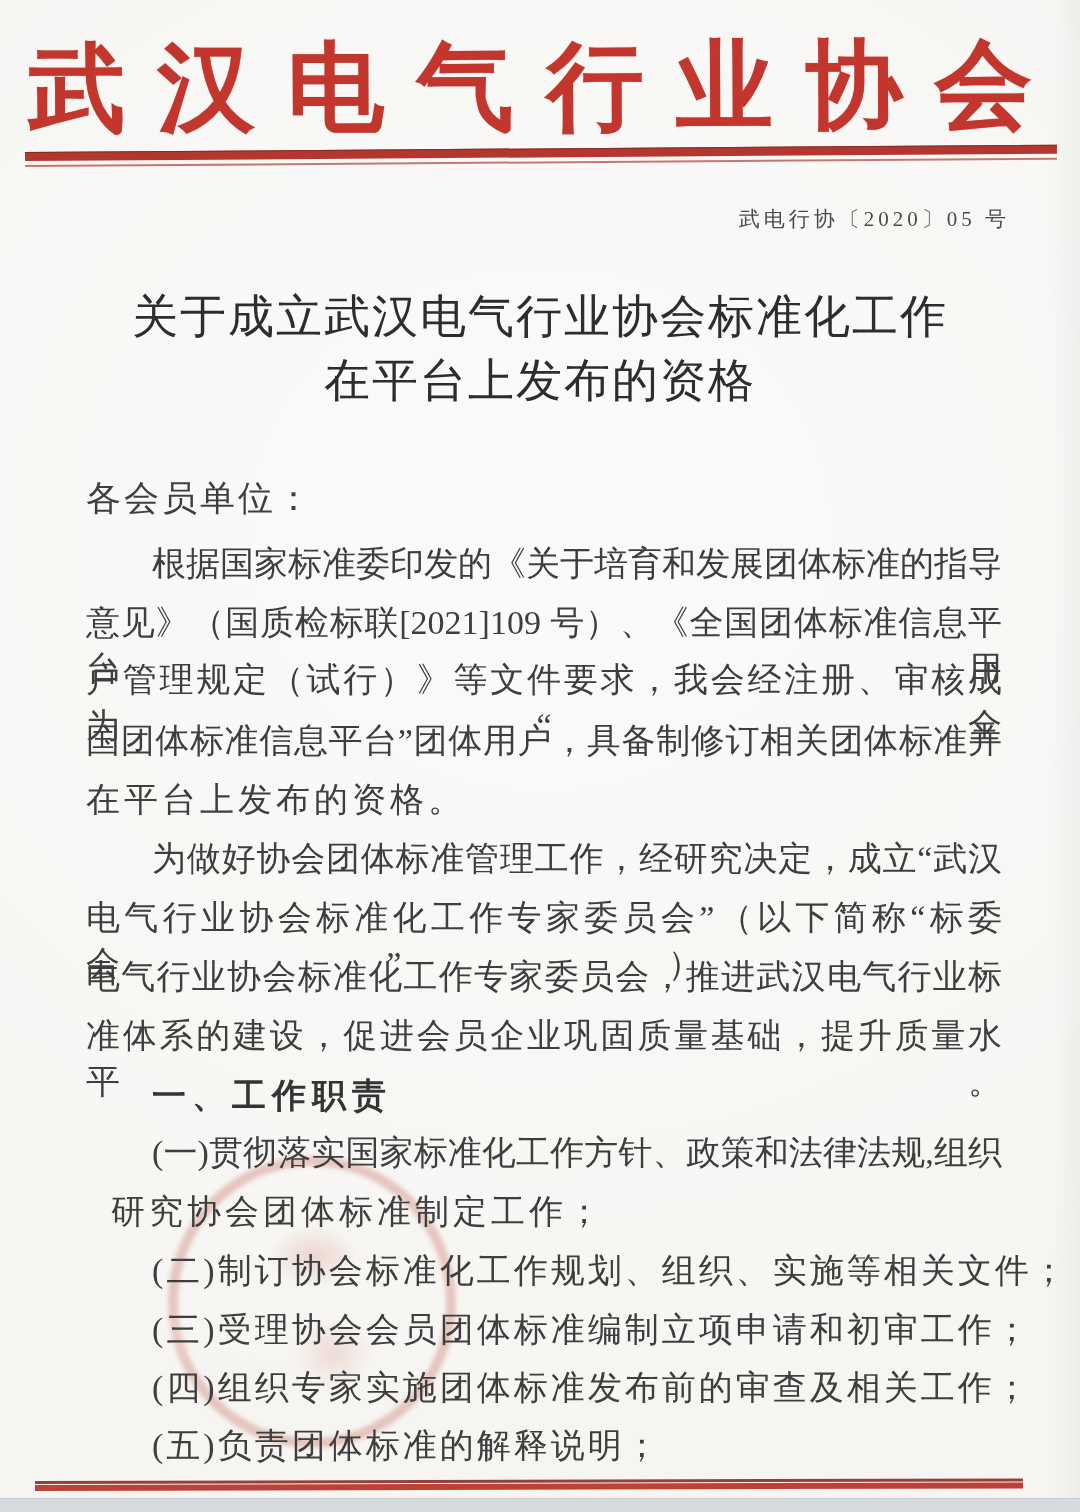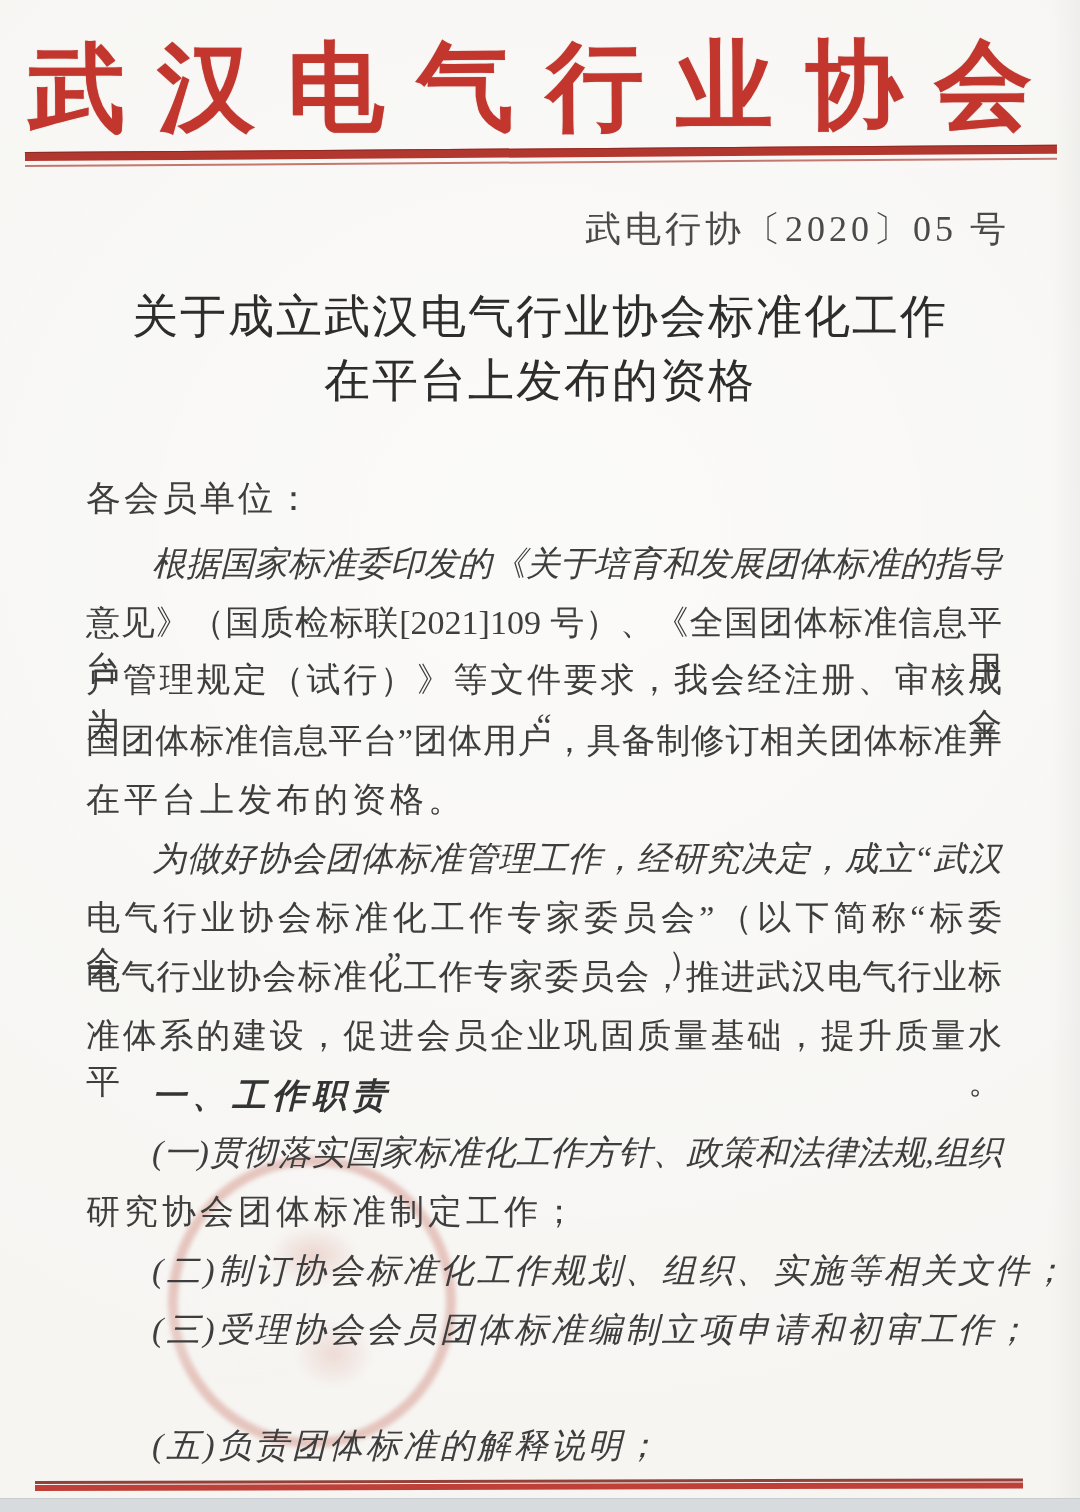--- a/index.html
+++ b/index.html
@@ -32,21 +32,21 @@
     transform:rotate(-0.4deg);transform-origin:left center;
   }
   .rule-top .thick{
     height:8px;background:#b2382f;border-top:1px solid #8c2b24;
   }
   .rule-top .thin{
     height:2px;margin-top:4px;background:#c4776f;
   }
   .doc-number{
     position:absolute;top:205px;right:70px;
-    font-size:36px;letter-spacing:4px;color:#4a4a4a;font-weight:500;
+    font-size:21px;letter-spacing:4px;color:#4a4a4a;font-weight:500;
     white-space:nowrap;
   }
   
   .doc-title{
     position:absolute;left:0;right:0;top:284px;
     text-align:center;
     font-family:"Liberation Sans","DejaVu Sans",sans-serif;
     font-weight:400;font-size:46px;line-height:64px;
     letter-spacing:2px;color:#2d2d2d;
   }
@@ -54,21 +54,21 @@
   .body-text{position:absolute;inset:0;}
   .line{
     position:absolute;left:86px;width:916px;
     font-size:34px;line-height:46px;color:#3e3e3e;
     letter-spacing:4px;white-space:nowrap;
   }
   .line.full{
     white-space:normal;letter-spacing:0;
     text-align:justify;text-align-last:justify;
   }
-  .line.indent{text-indent:66px;font-style:italic;}
+  .line.indent{text-indent:66px;}
   .line.heading{
     font-family:"Liberation Sans","DejaVu Sans",sans-serif;
     font-weight:700;letter-spacing:6px;color:#343434;
   }
   
   .stamp{
     position:absolute;left:168px;top:1156px;width:268px;height:272px;
     border-radius:50%;
     border:10px solid rgba(193,86,69,0.30);
     filter:blur(2px);
@@ -141,23 +141,24 @@
     <div class="line" style="top:777px;">在平台上发布的资格。</div>
 
     <div class="line full indent" style="top:836px;">为做好协会团体标准管理工作，经研究决定，成立“武汉</div>
     <div class="line full" style="top:895px;">电气行业协会标准化工作专家委员会”（以下简称“标委会”），</div>
     <div class="line full" style="top:954px;">电气行业协会标准化工作专家委员会，推进武汉电气行业标</div>
     <div class="line full" style="top:1013px;">准体系的建设，促进会员企业巩固质量基础，提升质量水平。</div>
 
     <div class="line heading indent" style="top:1072px;">一、工作职责</div>
 
     <div class="line full indent" style="top:1130px;">(一)贯彻落实国家标准化工作方针、政策和法律法规,组织</div>
-    <div class="line" style="top:1189px;">研究协会团体标准制定工作；</div>
+    <div class="line" style="top:1189px;margin-left:25px;">研究协会团体标准制定工作；</div>
     <div class="line indent" style="top:1248px;letter-spacing:3px;">(二)制订协会标准化工作规划、组织、实施等相关文件；</div>
     <div class="line indent" style="top:1307px;letter-spacing:3px;">(三)受理协会会员团体标准编制立项申请和初审工作；</div>
+    <div class="line indent" style="top:1365px;letter-spacing:3px;">(四)组织专家实施团体标准发布前的审查及相关工作；</div>
     <div class="line indent" style="top:1423px;letter-spacing:3px;">(五)负责团体标准的解释说明；</div>
   </div>
 
   <div class="rule-bottom">
     <div class="thin"></div>
     <div class="thick"></div>
   </div>
 
   <div class="scan-edge"></div>
 

